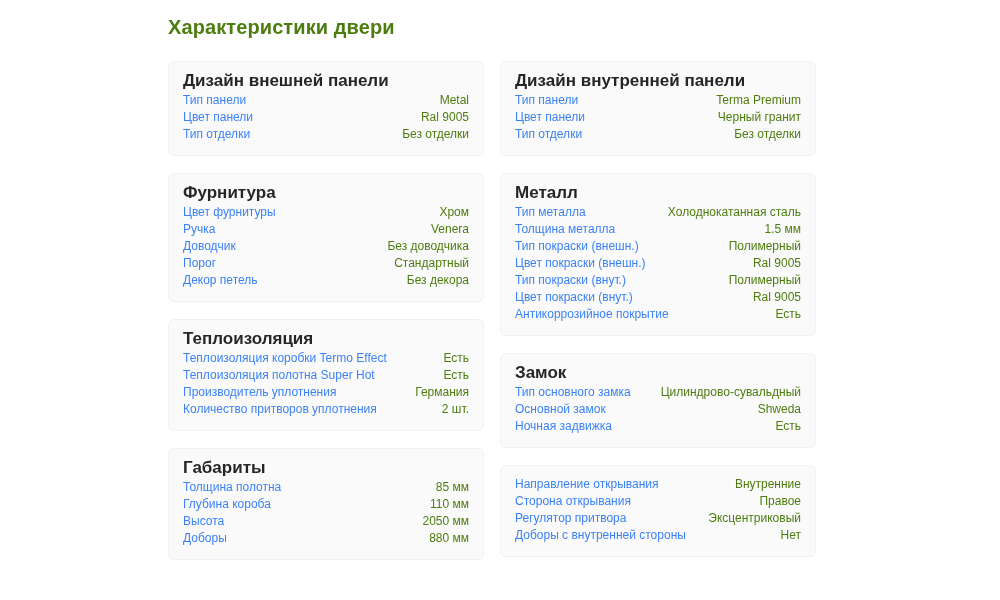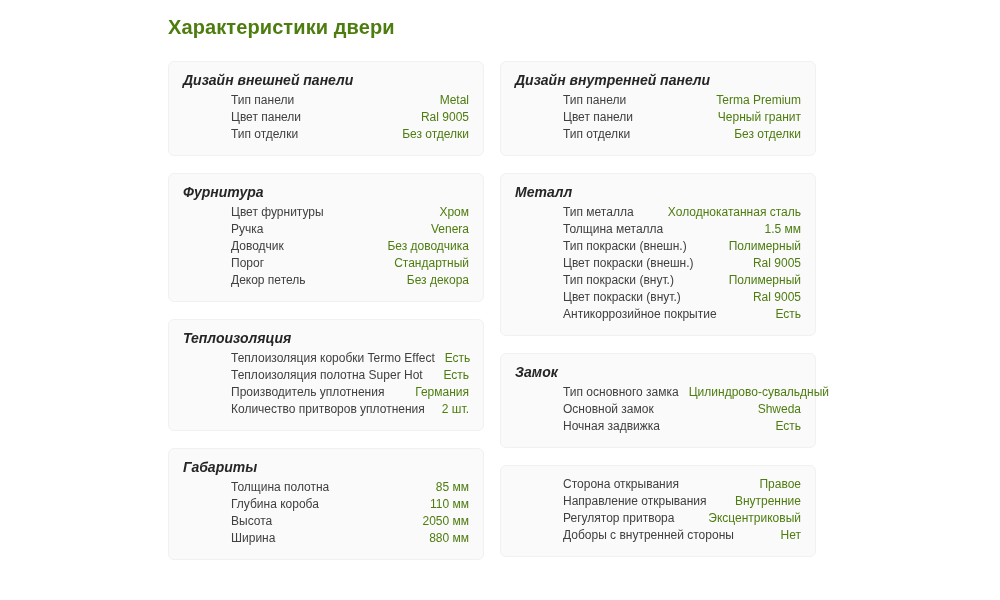--- a/index.html
+++ b/index.html
@@ -31,39 +31,37 @@
     flex-direction: column;
     gap: 17px;
   }
   .card {
     background: #fafafa;
     border: 1px solid #f1f1f1;
     border-radius: 6px;
     padding: 10px 14px 12px 14px;
   }
   .card-title {
-    font-size: 14px;
+    font-size: 17px;
     font-weight: 700;
     color: #262626;
     line-height: 17px;
     margin-bottom: 3px;
-    font-style: italic;
   }
   .spec-row {
     display: flex;
     justify-content: space-between;
     align-items: baseline;
     gap: 10px;
     line-height: 17px;
     font-size: 12px;
   }
   .spec-label {
-    color: #404040;
+    color: #3b82f6;
     white-space: nowrap;
-    margin-left: 48px;
   }
   .spec-value {
     color: #4d7c0f;
     text-align: center;
     white-space: nowrap;
   }
 </style>
 </head>
 <body>
 
@@ -137,21 +135,21 @@
           </div>
           <div class="spec-row">
             <span class="spec-label">Глубина короба</span>
             <span class="spec-value">110 мм</span>
           </div>
           <div class="spec-row">
             <span class="spec-label">Высота</span>
             <span class="spec-value">2050 мм</span>
           </div>
           <div class="spec-row">
-            <span class="spec-label">Ширина</span>
+            <span class="spec-label">Доборы</span>
             <span class="spec-value">880 мм</span>
           </div>
         </section>
       </div>
     <div class="spec-column">
         <section class="card">
           <h2 class="card-title">Дизайн внутренней панели</h2>
           <div class="spec-row">
             <span class="spec-label">Тип панели</span>
             <span class="spec-value">Terma Premium</span>
@@ -206,26 +204,26 @@
             <span class="spec-label">Основной замок</span>
             <span class="spec-value">Shweda</span>
           </div>
           <div class="spec-row">
             <span class="spec-label">Ночная задвижка</span>
             <span class="spec-value">Есть</span>
           </div>
         </section>
         <section class="card">
           <div class="spec-row">
+            <span class="spec-label">Направление открывания</span>
+            <span class="spec-value">Внутренние</span>
+          </div>
+          <div class="spec-row">
             <span class="spec-label">Сторона открывания</span>
             <span class="spec-value">Правое</span>
-          </div>
-          <div class="spec-row">
-            <span class="spec-label">Направление открывания</span>
-            <span class="spec-value">Внутренние</span>
           </div>
           <div class="spec-row">
             <span class="spec-label">Регулятор притвора</span>
             <span class="spec-value">Эксцентриковый</span>
           </div>
           <div class="spec-row">
             <span class="spec-label">Доборы с внутренней стороны</span>
             <span class="spec-value">Нет</span>
           </div>
         </section>

